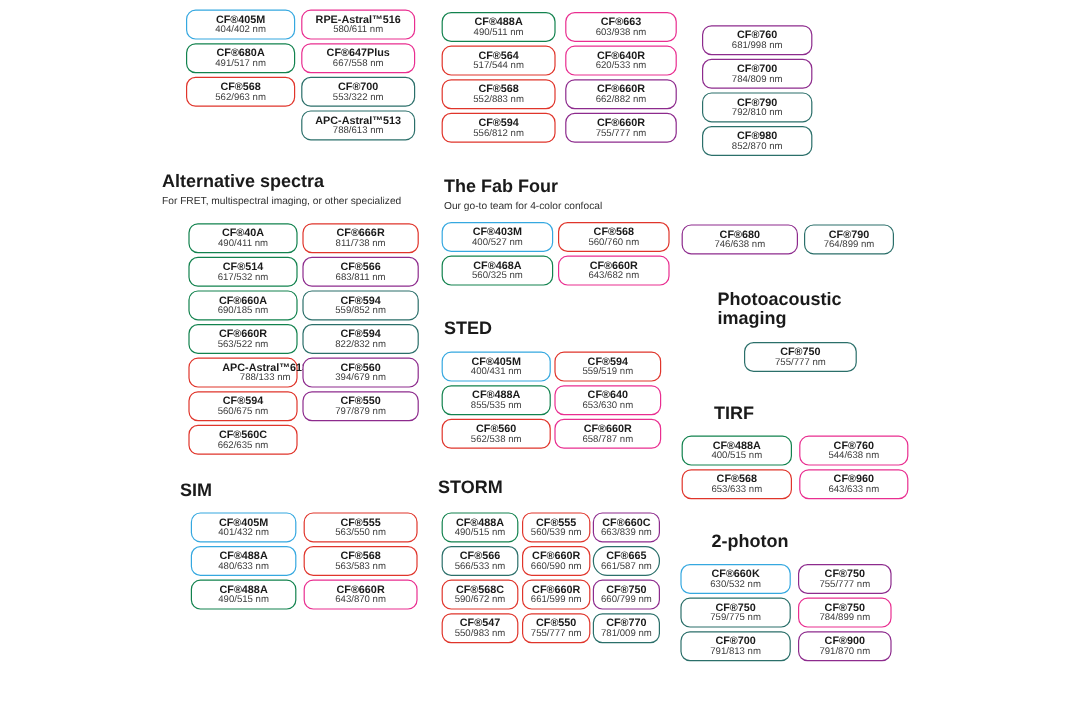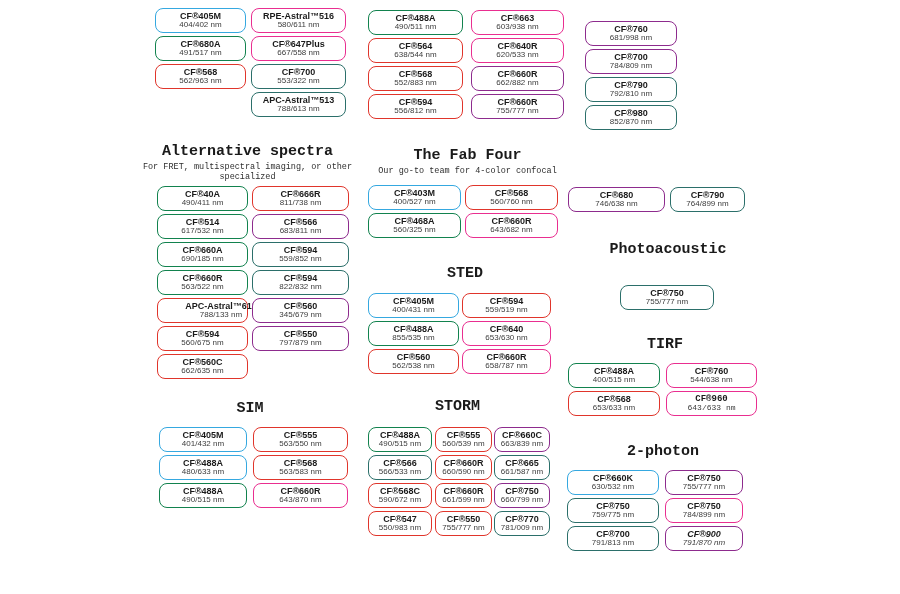--- a/index.html
+++ b/index.html
@@ -4,21 +4,21 @@
 <style>
   html,body{margin:0;padding:0;background:#fff;}
   #stage{position:relative;width:900px;height:594px;background:#ffffff;overflow:hidden;
          font-family:"Liberation Sans", sans-serif;color:#1a1a1a;}
   .col{position:absolute;display:flex;flex-direction:column;gap:3px;}
   .dye-box{box-sizing:border-box;width:100%;height:25px;background:#fff;
            border:1.7px solid #888;border-radius:8px;display:flex;flex-direction:column;
            align-items:center;justify-content:center;line-height:1.05;}
   .dye-name{font-size:9px;font-weight:bold;color:#1a1a1a;white-space:nowrap;}
   .dye-ex{font-size:8px;color:#3c3c3c;white-space:nowrap;}
-  .section-head{position:absolute;text-align:center;font-family:Liberation Mono, monospace;}
+  .section-head{position:absolute;}
   .sec-title{font-size:15px;font-weight:bold;color:#1a1a1a;line-height:1.05;}
   .sec-sub{font-size:8.5px;color:#2e2e2e;margin-top:2px;}
 </style>
 </head>
 <body>
 
 <div id="stage">
 
   <div class="col" style="left:155px;top:8px;width:91px">
       <div class="dye-box" style="border-color: rgb(53, 168, 224);">
@@ -52,21 +52,21 @@
         <div class="dye-ex">788/613 nm</div>
       </div>
     </div>
   <div class="col" style="left:368px;top:10px;width:95px">
       <div class="dye-box" style="border-color: rgb(18, 130, 78);">
         <div class="dye-name">CF®488A</div>
         <div class="dye-ex">490/511 nm</div>
       </div>
       <div class="dye-box" style="border-color: rgb(224, 53, 43);">
         <div class="dye-name">CF®564</div>
-        <div class="dye-ex">638/544 nm</div>
+        <div class="dye-ex">517/544 nm</div>
       </div>
       <div class="dye-box" style="border-color: rgb(224, 53, 43);">
         <div class="dye-name">CF®568</div>
         <div class="dye-ex">552/883 nm</div>
       </div>
       <div class="dye-box" style="border-color: rgb(224, 53, 43);">
         <div class="dye-name">CF®594</div>
         <div class="dye-ex">556/812 nm</div>
       </div>
     </div>
@@ -153,21 +153,21 @@
       <div class="dye-box" style="border-color: rgb(43, 111, 106);">
         <div class="dye-name">CF®594</div>
         <div class="dye-ex">559/852 nm</div>
       </div>
       <div class="dye-box" style="border-color: rgb(43, 111, 106);">
         <div class="dye-name">CF®594</div>
         <div class="dye-ex">822/832 nm</div>
       </div>
       <div class="dye-box" style="border-color: rgb(141, 43, 141);">
         <div class="dye-name">CF®560</div>
-        <div class="dye-ex">345/679 nm</div>
+        <div class="dye-ex">394/679 nm</div>
       </div>
       <div class="dye-box" style="border-color: rgb(141, 43, 141);">
         <div class="dye-name">CF®550</div>
         <div class="dye-ex">797/879 nm</div>
       </div>
     </div>
 
   <div class="section-head" style="left:370px;top:148px;width:195px">
     <div class="sec-title">The Fab Four</div>
     <div class="sec-sub">Our go-to team for 4-color confocal</div>
@@ -294,21 +294,21 @@
       <div class="dye-box" style="border-color: rgb(224, 53, 43);">
         <div class="dye-name">CF®550</div>
         <div class="dye-ex">755/777 nm</div>
       </div>
     </div>
   <div class="col" style="left:494px;top:427px;width:56px">
       <div class="dye-box" style="border-color: rgb(141, 43, 141);">
         <div class="dye-name">CF®660C</div>
         <div class="dye-ex">663/839 nm</div>
       </div>
-      <div class="dye-box" style="border-color: rgb(43, 111, 106);">
+      <div class="dye-box" style="border-color: rgb(43, 111, 106); border-radius: 12px;">
         <div class="dye-name">CF®665</div>
         <div class="dye-ex">661/587 nm</div>
       </div>
       <div class="dye-box" style="border-color: rgb(141, 43, 141);">
         <div class="dye-name">CF®750</div>
         <div class="dye-ex">660/799 nm</div>
       </div>
       <div class="dye-box" style="border-color: rgb(43, 111, 106);">
         <div class="dye-name">CF®770</div>
         <div class="dye-ex">781/009 nm</div>
@@ -323,20 +323,21 @@
     </div>
   <div class="col" style="left:670px;top:187px;width:75px">
       <div class="dye-box" style="border-color: rgb(43, 111, 106);">
         <div class="dye-name">CF®790</div>
         <div class="dye-ex">764/899 nm</div>
       </div>
     </div>
 
   <div class="section-head" style="left:598px;top:242px;width:140px">
     <div class="sec-title">Photoacoustic</div>
+    <div class="sec-title">imaging</div>
   </div>
   <div class="col" style="left:620px;top:285px;width:94px">
       <div class="dye-box" style="border-color: rgb(43, 111, 106);">
         <div class="dye-name">CF®750</div>
         <div class="dye-ex">755/777 nm</div>
       </div>
     </div>
 
   <div class="section-head" style="left:595px;top:337px;width:140px">
     <div class="sec-title">TIRF</div>
@@ -349,21 +350,21 @@
       <div class="dye-box" style="border-color: rgb(224, 53, 43);">
         <div class="dye-name">CF®568</div>
         <div class="dye-ex">653/633 nm</div>
       </div>
     </div>
   <div class="col" style="left:666px;top:363px;width:91px">
       <div class="dye-box" style="border-color: rgb(233, 46, 144);">
         <div class="dye-name">CF®760</div>
         <div class="dye-ex">544/638 nm</div>
       </div>
-      <div class="dye-box" style="border-color: rgb(233, 46, 144); font-family: Liberation Mono, monospace;">
+      <div class="dye-box" style="border-color: rgb(233, 46, 144);">
         <div class="dye-name">CF®960</div>
         <div class="dye-ex">643/633 nm</div>
       </div>
     </div>
 
   <div class="section-head" style="left:593px;top:444px;width:140px">
     <div class="sec-title">2-photon</div>
   </div>
   <div class="col" style="left:567px;top:470px;width:92px">
       <div class="dye-box" style="border-color: rgb(53, 168, 224);">
@@ -381,19 +382,19 @@
     </div>
   <div class="col" style="left:665px;top:470px;width:78px">
       <div class="dye-box" style="border-color: rgb(141, 43, 141);">
         <div class="dye-name">CF®750</div>
         <div class="dye-ex">755/777 nm</div>
       </div>
       <div class="dye-box" style="border-color: rgb(233, 46, 144);">
         <div class="dye-name">CF®750</div>
         <div class="dye-ex">784/899 nm</div>
       </div>
-      <div class="dye-box" style="border-color: rgb(141, 43, 141); font-style: italic;">
+      <div class="dye-box" style="border-color: rgb(141, 43, 141);">
         <div class="dye-name">CF®900</div>
         <div class="dye-ex">791/870 nm</div>
       </div>
     </div>
 
 </div>
 
 </body></html>

